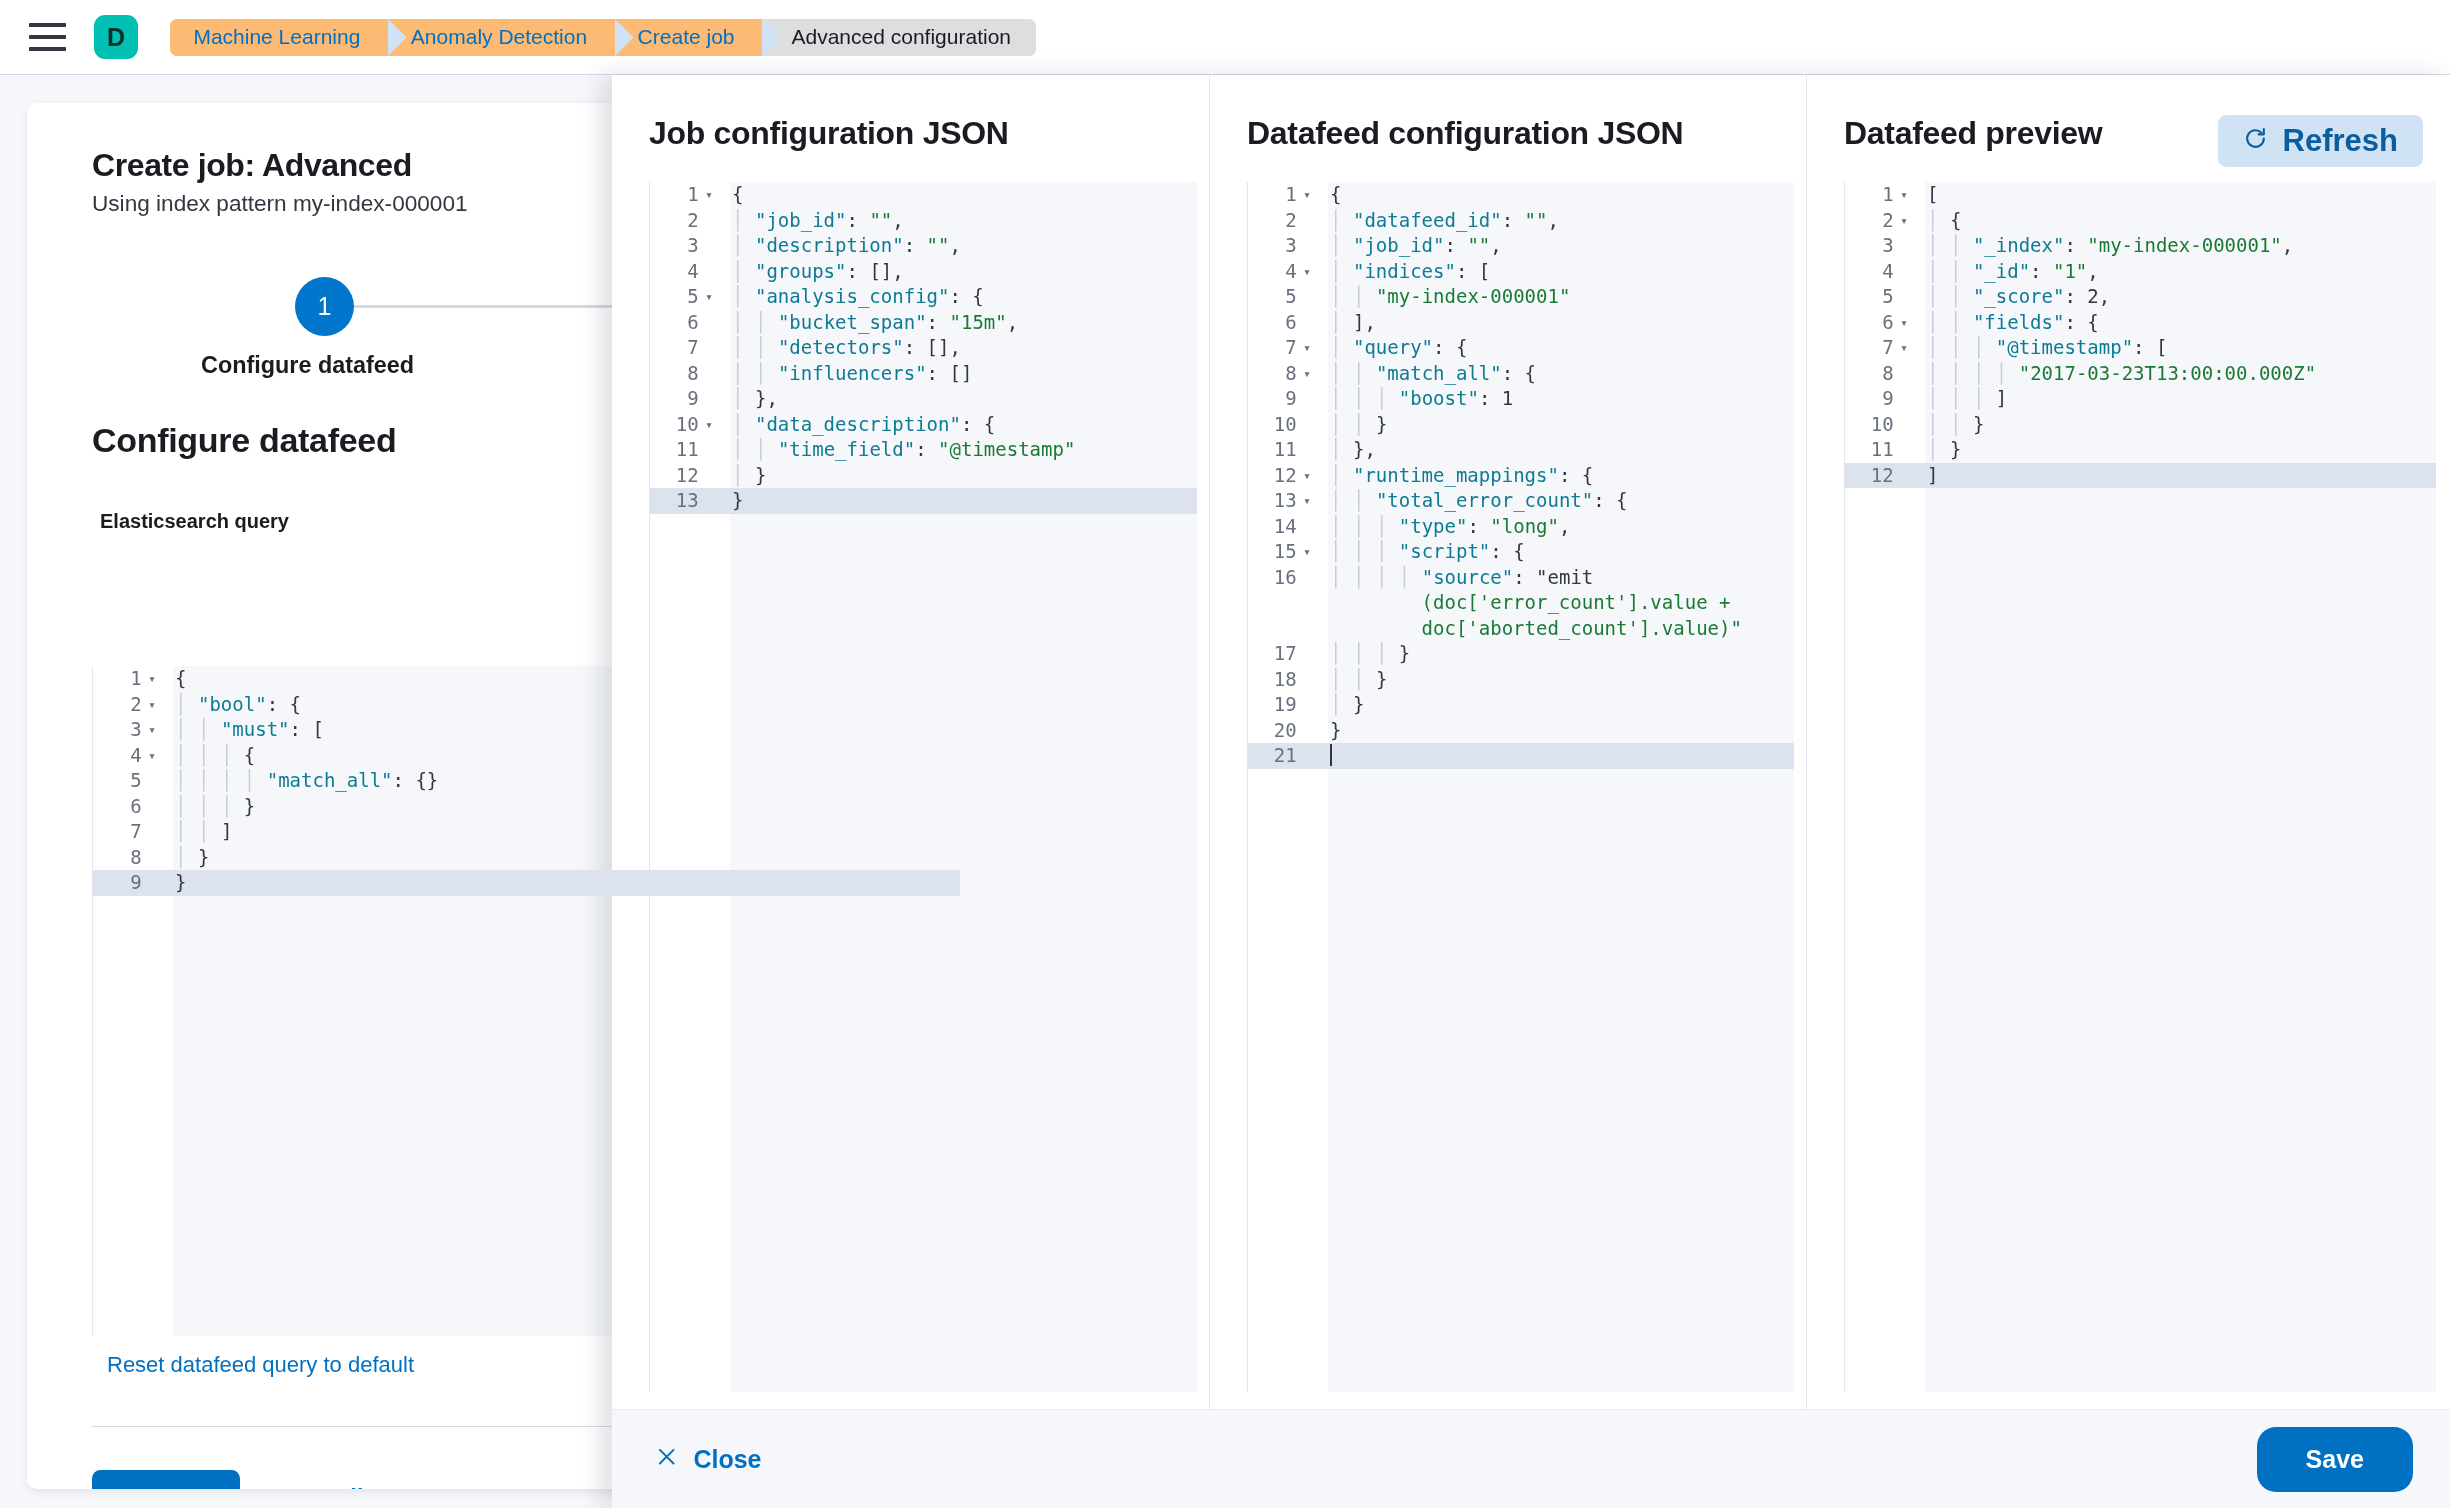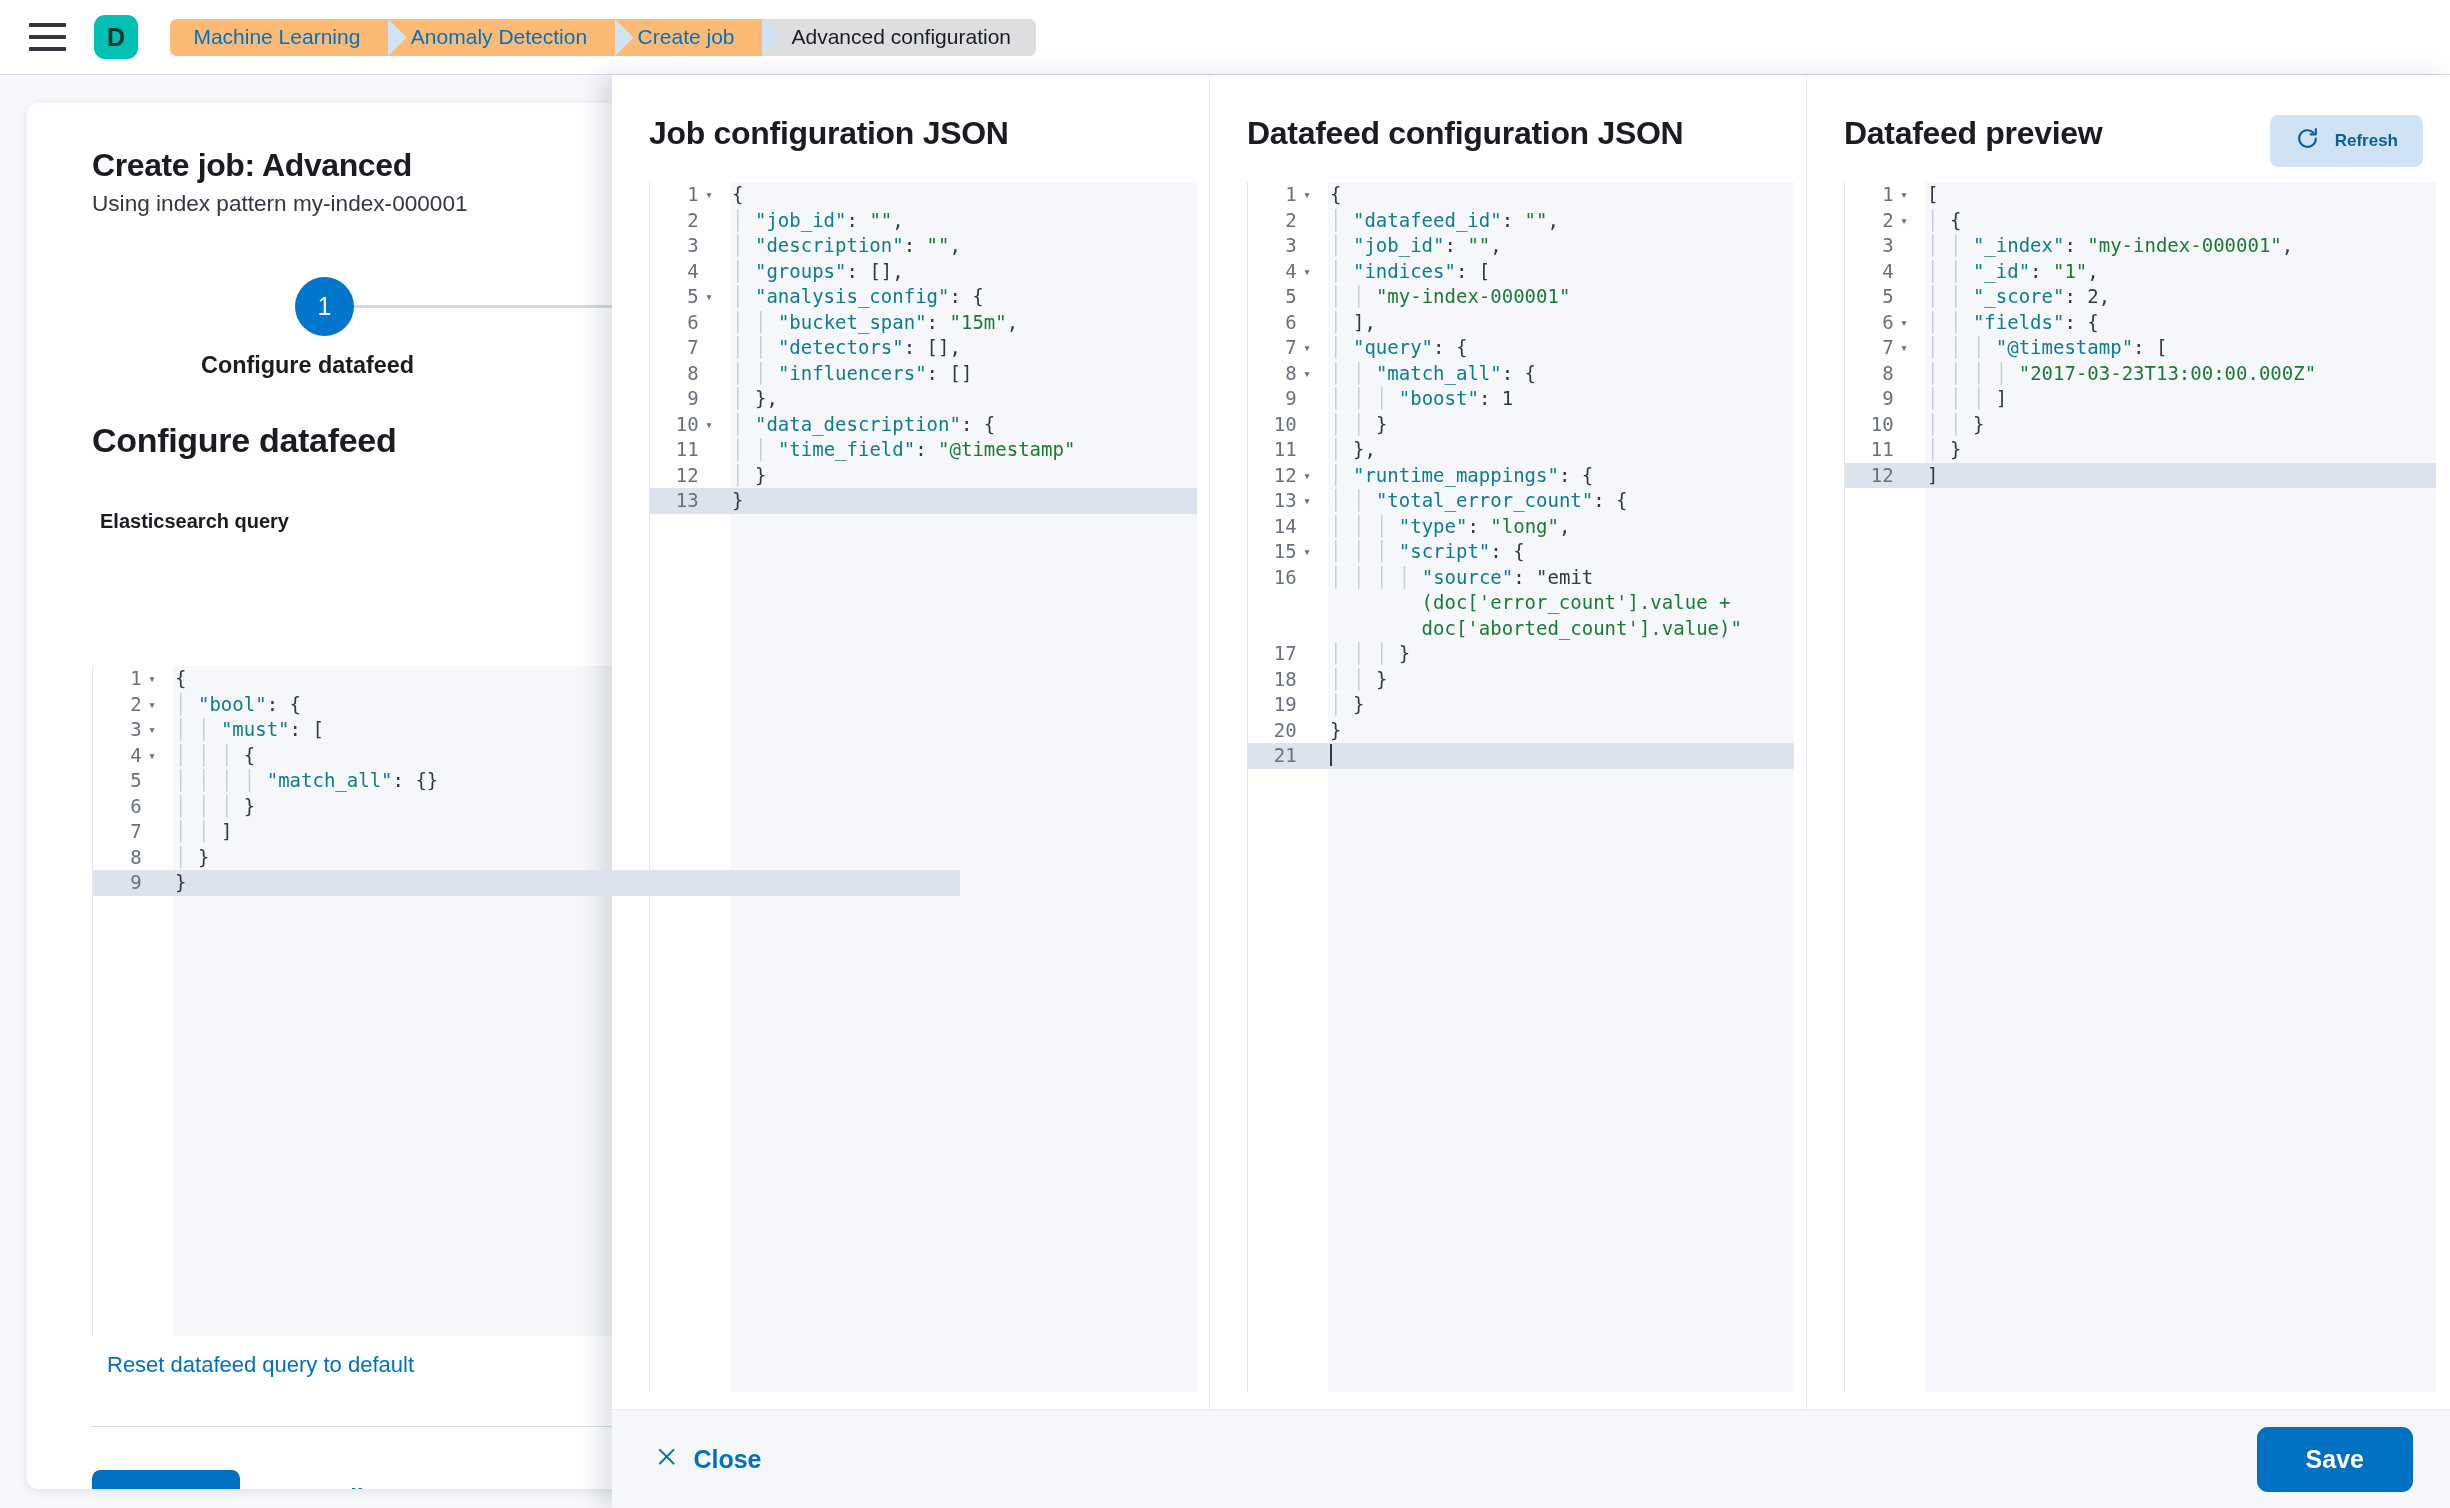--- a/index.html
+++ b/index.html
@@ -122,38 +122,38 @@
   .fhead {
     font-size: 32px; font-weight: bold; color: #1a1c21; letter-spacing: -0.3px;
     margin: 40px 0 0 37px;
   }
   .fcol .editor { position: absolute; left: 37px; top: 107px; right: 11.7px; bottom: 16.7px;
                   border-left: 0.8px solid #e3e6ef; }
 
   .btn-refresh {
     position: absolute; right: 25px; top: 40px; height: 52px; padding: 0 25px;
     background: #cfe3f5; color: #0c5d9e; border: none; border-radius: 8.4px;
-    font-size: 17px; font-weight: bold; display: flex; align-items: center; gap: 15px;
+    font-size: 31px; font-weight: bold; display: flex; align-items: center; gap: 15px;
     font-family: "Liberation Sans", sans-serif; cursor: pointer;
   }
 
   .flyout-footer {
     position: absolute; left: 0; right: 0; bottom: 0; height: 100px;
     background: #f5f7fa; border-top: 0.8px solid #e6e9f0;
     display: flex; align-items: center; justify-content: space-between;
     padding: 0 37px;
   }
   .close-btn {
     display: flex; align-items: center; gap: 15px; color: #0071c2;
     font-size: 25px; font-weight: bold; cursor: pointer; background: none; border: none;
     font-family: "Liberation Sans", sans-serif;
   }
   .btn-save {
     height: 65px; padding: 0 49px; background: #0071c2; color: #fff; border: none;
-    border-radius: 11px; font-size: 25px; font-weight: bold; cursor: pointer;
+    border-radius: 19px; font-size: 25px; font-weight: bold; cursor: pointer;
     font-family: "Liberation Sans", sans-serif;
   }
   .cursor-bar {
     display:inline-block; width: 1.7px; height: 22px; background: #343741;
     vertical-align: -4.2px;
   }
 </style>
 </head>
 <body>
 

